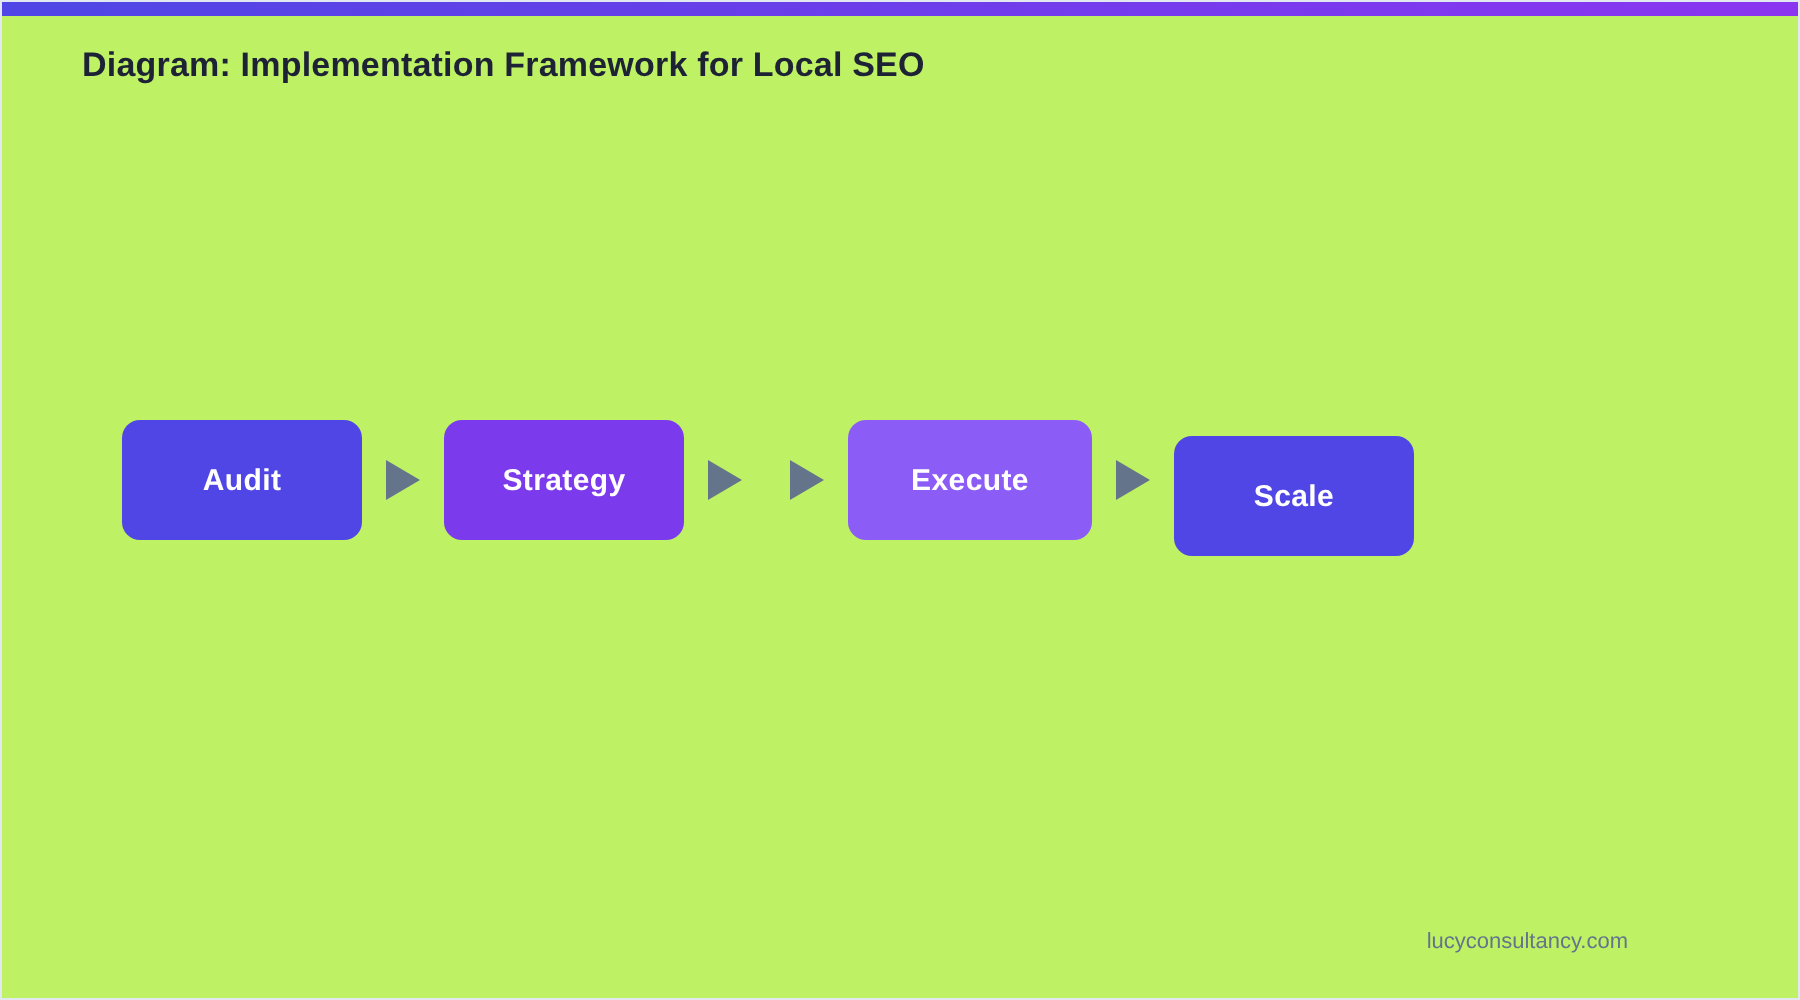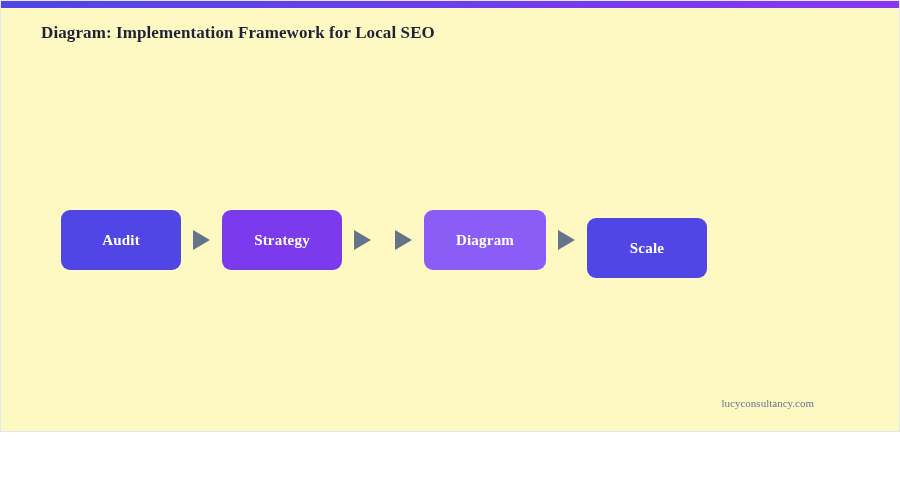--- a/index.html
+++ b/index.html
@@ -9,26 +9,25 @@
     background: #ffffff;
   }
   body {
     font-family: "Liberation Sans", "DejaVu Sans", sans-serif;
     -webkit-font-smoothing: antialiased;
   }
 
   .slide {
     position: relative;
     width: 900px;
-    height: 432px;
+    height: 500px;
     box-sizing: border-box;
-    background: #fef9c3;
+    background: #bef264;
     border: 1px solid #e2e8f0;
     overflow: hidden;
-    font-family: Liberation Serif, serif;
   }
 
   
   .accent-bar {
     position: absolute;
     top: 0;
     left: 0;
     width: 900px;
     height: 7px;
     background: linear-gradient(90deg, #4f46e5 0%, #5b46e8 30%, #7338ee 70%, #8b35f0 100%);
@@ -123,21 +122,21 @@
     </div>
     <div class="arrow">
       <span class="tri" style="border-left-color: rgb(100, 116, 139);"></span>
     </div>
 
     <div class="arrow">
       <span class="tri" style="border-left-color: rgb(100, 116, 139);"></span>
     </div>
 
     <div class="node" style="background: rgb(139, 92, 246); width: 122px;">
-      <span class="node-label" style="color: rgb(255, 255, 255);">Diagram</span>
+      <span class="node-label" style="color: rgb(255, 255, 255);">Execute</span>
     </div>
     <div class="arrow">
       <span class="tri" style="border-left-color: rgb(100, 116, 139);"></span>
     </div>
 
     <div class="node" style="background: rgb(79, 70, 229); width: 120px; margin-top: 16px;">
       <span class="node-label" style="color: rgb(255, 255, 255);">Scale</span>
     </div>
 
   </div>

